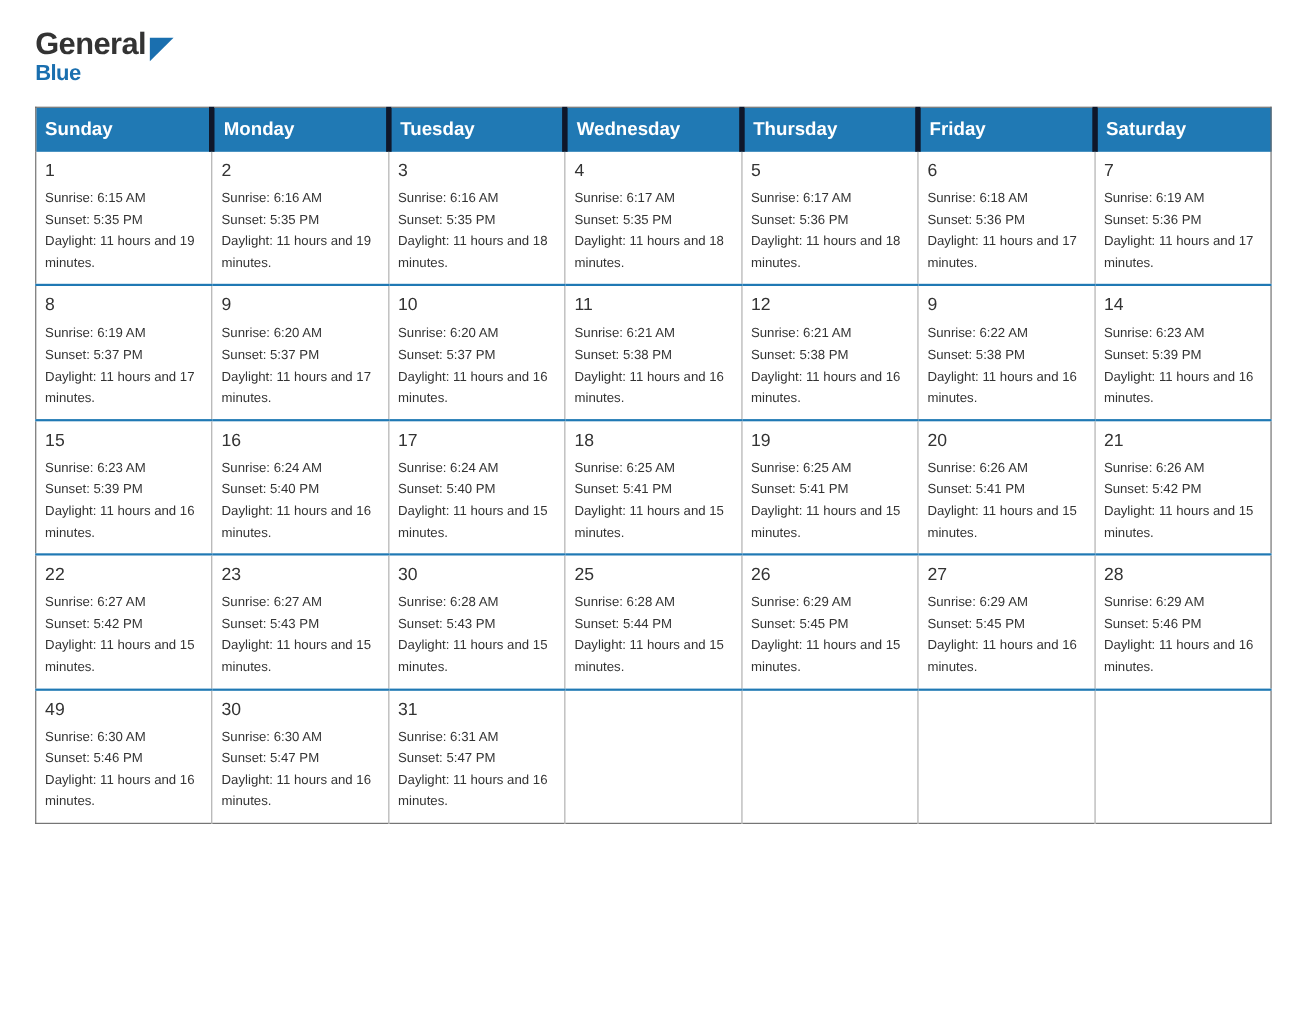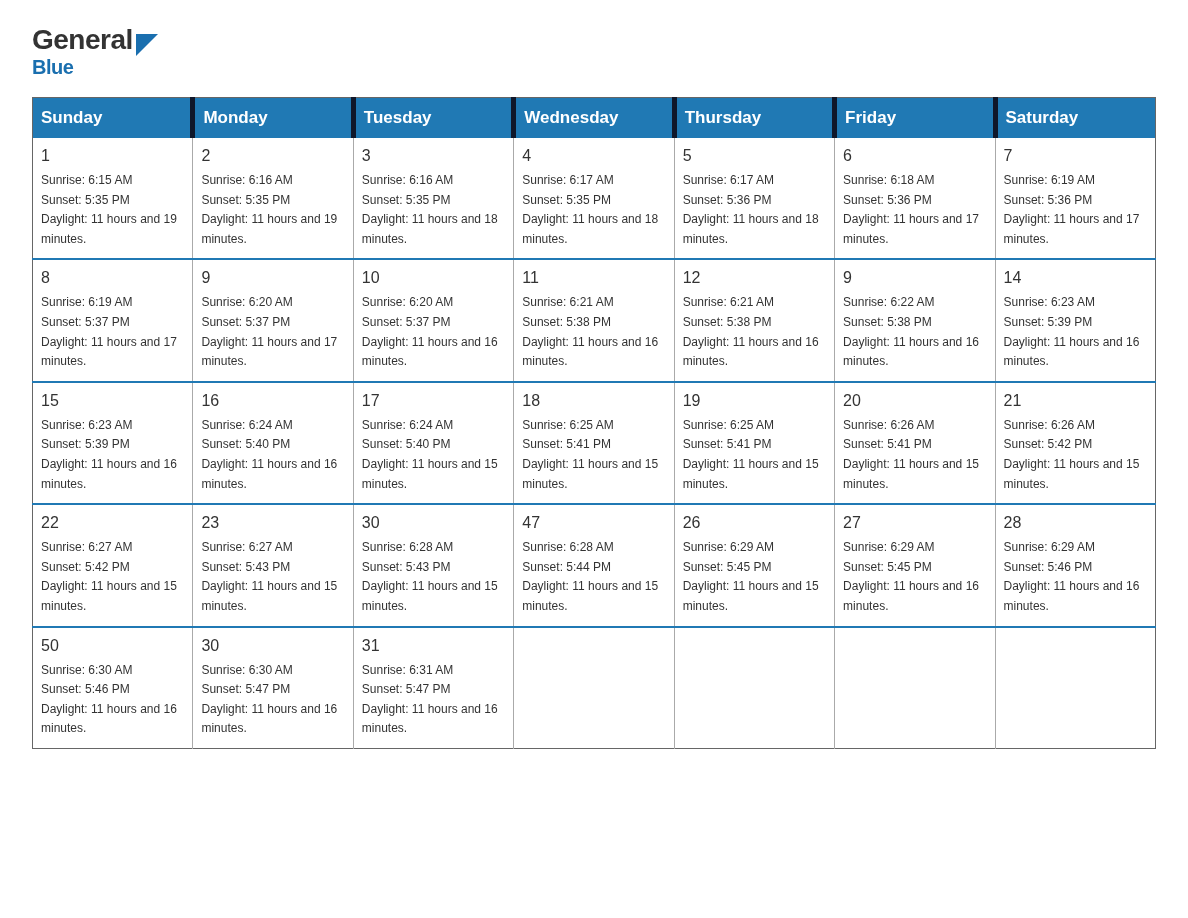--- a/index.html
+++ b/index.html
@@ -155,27 +155,27 @@
         <td><span class="day-number">17</span><span class="day-info">Sunrise: 6:24 AM<br>Sunset: 5:40 PM<br>Daylight: 11 hours and 15 minutes.</span></td>
         <td><span class="day-number">18</span><span class="day-info">Sunrise: 6:25 AM<br>Sunset: 5:41 PM<br>Daylight: 11 hours and 15 minutes.</span></td>
         <td><span class="day-number">19</span><span class="day-info">Sunrise: 6:25 AM<br>Sunset: 5:41 PM<br>Daylight: 11 hours and 15 minutes.</span></td>
         <td><span class="day-number">20</span><span class="day-info">Sunrise: 6:26 AM<br>Sunset: 5:41 PM<br>Daylight: 11 hours and 15 minutes.</span></td>
         <td><span class="day-number">21</span><span class="day-info">Sunrise: 6:26 AM<br>Sunset: 5:42 PM<br>Daylight: 11 hours and 15 minutes.</span></td>
       </tr>
       <tr>
         <td><span class="day-number">22</span><span class="day-info">Sunrise: 6:27 AM<br>Sunset: 5:42 PM<br>Daylight: 11 hours and 15 minutes.</span></td>
         <td><span class="day-number">23</span><span class="day-info">Sunrise: 6:27 AM<br>Sunset: 5:43 PM<br>Daylight: 11 hours and 15 minutes.</span></td>
         <td><span class="day-number">30</span><span class="day-info">Sunrise: 6:28 AM<br>Sunset: 5:43 PM<br>Daylight: 11 hours and 15 minutes.</span></td>
-        <td><span class="day-number">47</span><span class="day-info">Sunrise: 6:28 AM<br>Sunset: 5:44 PM<br>Daylight: 11 hours and 15 minutes.</span></td>
+        <td><span class="day-number">25</span><span class="day-info">Sunrise: 6:28 AM<br>Sunset: 5:44 PM<br>Daylight: 11 hours and 15 minutes.</span></td>
         <td><span class="day-number">26</span><span class="day-info">Sunrise: 6:29 AM<br>Sunset: 5:45 PM<br>Daylight: 11 hours and 15 minutes.</span></td>
         <td><span class="day-number">27</span><span class="day-info">Sunrise: 6:29 AM<br>Sunset: 5:45 PM<br>Daylight: 11 hours and 16 minutes.</span></td>
         <td><span class="day-number">28</span><span class="day-info">Sunrise: 6:29 AM<br>Sunset: 5:46 PM<br>Daylight: 11 hours and 16 minutes.</span></td>
       </tr>
       <tr>
-        <td><span class="day-number">50</span><span class="day-info">Sunrise: 6:30 AM<br>Sunset: 5:46 PM<br>Daylight: 11 hours and 16 minutes.</span></td>
+        <td><span class="day-number">49</span><span class="day-info">Sunrise: 6:30 AM<br>Sunset: 5:46 PM<br>Daylight: 11 hours and 16 minutes.</span></td>
         <td><span class="day-number">30</span><span class="day-info">Sunrise: 6:30 AM<br>Sunset: 5:47 PM<br>Daylight: 11 hours and 16 minutes.</span></td>
         <td><span class="day-number">31</span><span class="day-info">Sunrise: 6:31 AM<br>Sunset: 5:47 PM<br>Daylight: 11 hours and 16 minutes.</span></td>
         <td class="empty-cell">&nbsp;</td>
         <td class="empty-cell">&nbsp;</td>
         <td class="empty-cell">&nbsp;</td>
         <td class="empty-cell">&nbsp;</td>
       </tr>
     </tbody>
 </table>
 

